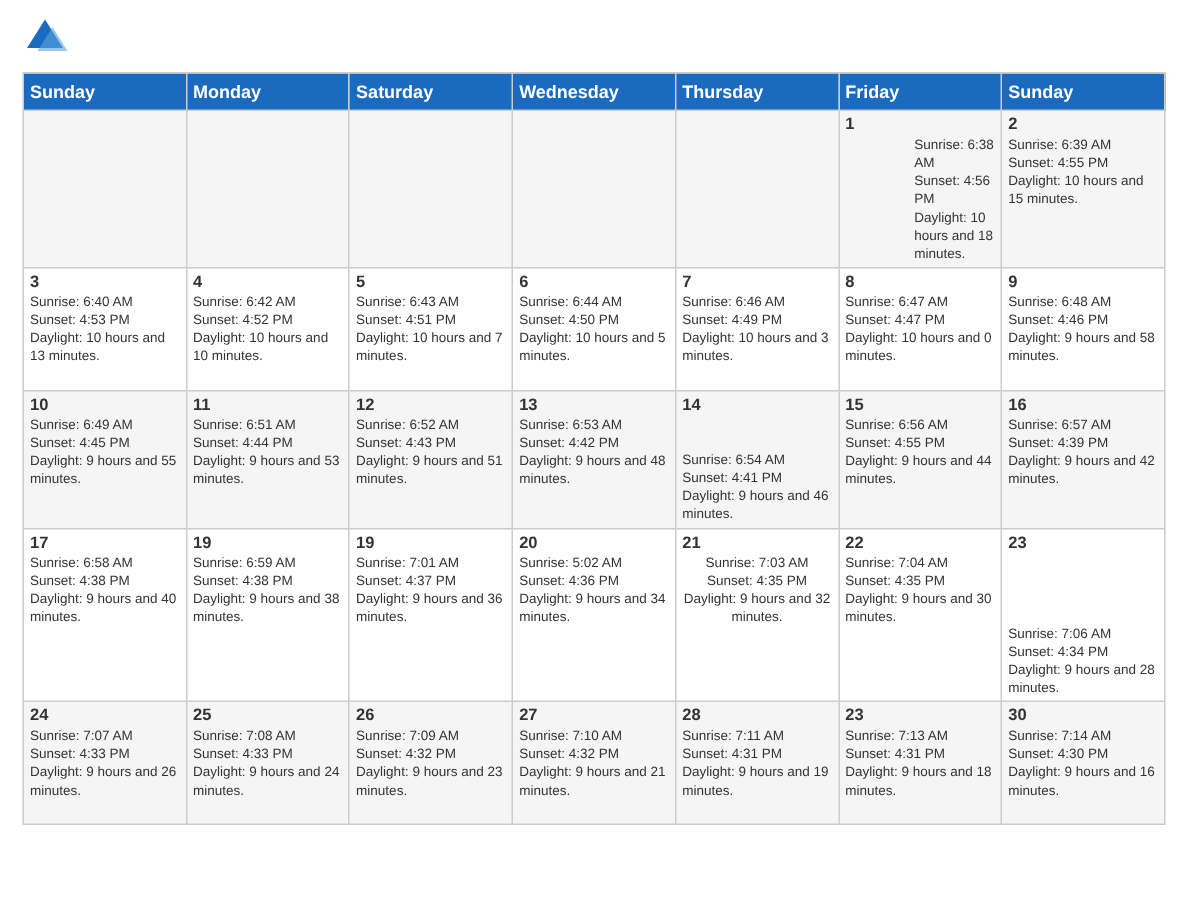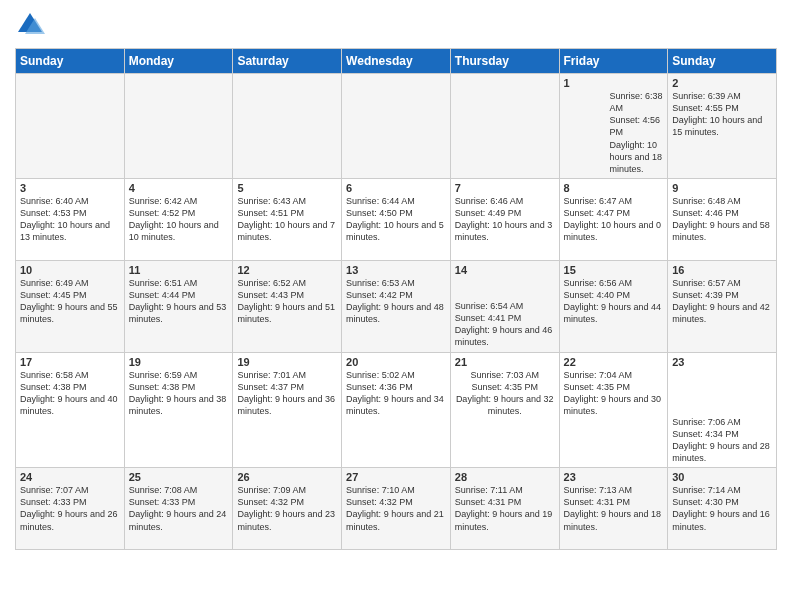--- a/index.html
+++ b/index.html
@@ -219,21 +219,21 @@
           </td>
           <td>
             <span class="day-num">14</span>
             <div class="day-info" style="white-space: pre-line; margin-top: 24px;">Sunrise: 6:54 AM
 Sunset: 4:41 PM
 Daylight: 9 hours and 46 minutes.</div>
           </td>
           <td>
             <span class="day-num">15</span>
             <div class="day-info" style="white-space: pre-line;">Sunrise: 6:56 AM
-Sunset: 4:40 PM
+Sunset: 4:55 PM
 Daylight: 9 hours and 44 minutes.</div>
           </td>
           <td>
             <span class="day-num">16</span>
             <div class="day-info" style="white-space: pre-line;">Sunrise: 6:57 AM
 Sunset: 4:39 PM
 Daylight: 9 hours and 42 minutes.</div>
           </td>
         </tr>
         <tr>

